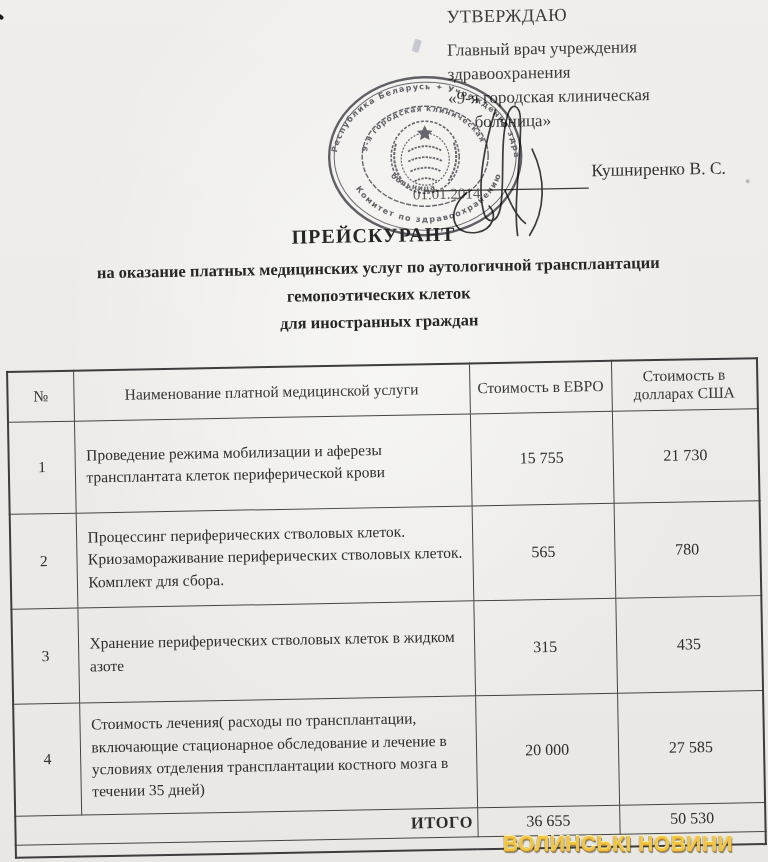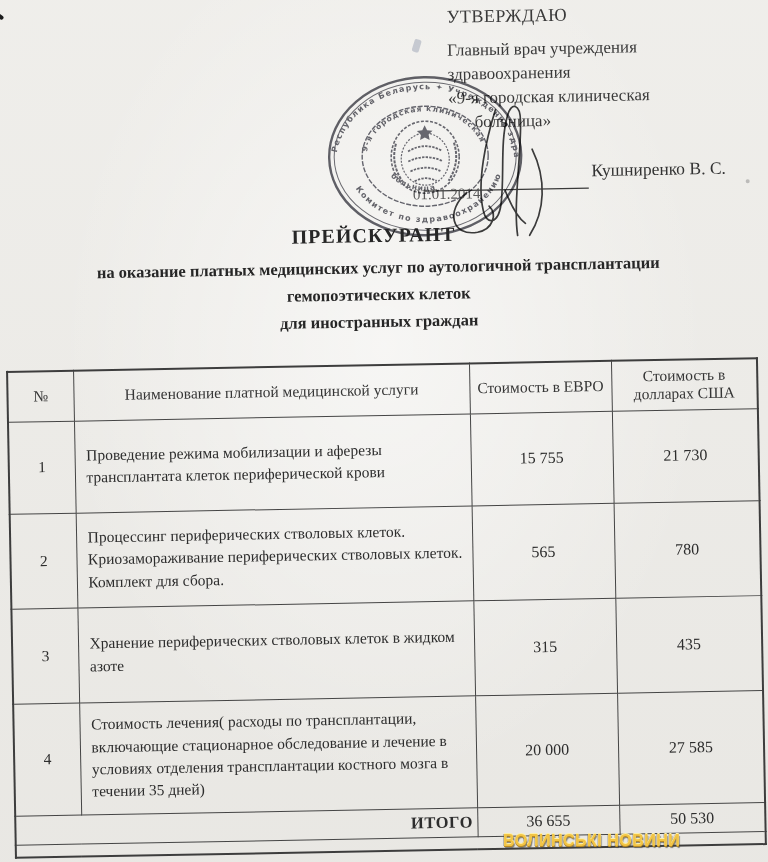--- a/index.html
+++ b/index.html
@@ -47,21 +47,21 @@
   .price-table tbody tr:nth-child(2){height:95px;}
   .price-table tbody tr:nth-child(3){height:95px;}
   .price-table tbody tr:nth-child(4){height:112px;}
   .price-table tr.total-row{height:29px;}
   .total-label{text-align:right;font-weight:bold;font-size:16.5px;padding-right:3px;letter-spacing:.5px;}
   .price-table tr.strip{height:13px;}
   .price-table tr.strip td{border-top:1.4px solid #454545;}
 
   
   .watermark{position:absolute;left:503px;top:832px;width:262px;height:26px;
-    font-family:"Liberation Sans", sans-serif;font-weight:bold;font-size:16px;letter-spacing:.5px;
+    font-family:"Liberation Sans", sans-serif;font-weight:bold;font-size:21px;letter-spacing:.5px;
     color:#f2c445;
     text-shadow:0 -1px 0 #fdf0a8, 0 1px 0 #b98a22, 1px 2px 1px rgba(75,70,55,.65), -1px 0 0 rgba(90,85,70,.35);
     transform:scaleY(1.02);white-space:nowrap;}
 
   
   .corner-mark{position:absolute;left:-3px;top:-2px;width:20px;height:4px;background:#1c1c1c;transform:rotate(38deg);transform-origin:left top;border-radius:2px;}
   .smudge-1{position:absolute;left:421px;top:40px;width:7px;height:13px;background:#9aa2b4;opacity:.5;transform:rotate(18deg);border-radius:2px;}
   .dot-1{position:absolute;left:751px;top:186px;width:4px;height:4px;background:#8a8a8a;opacity:.5;border-radius:50%;}
 </style>
 </head>

